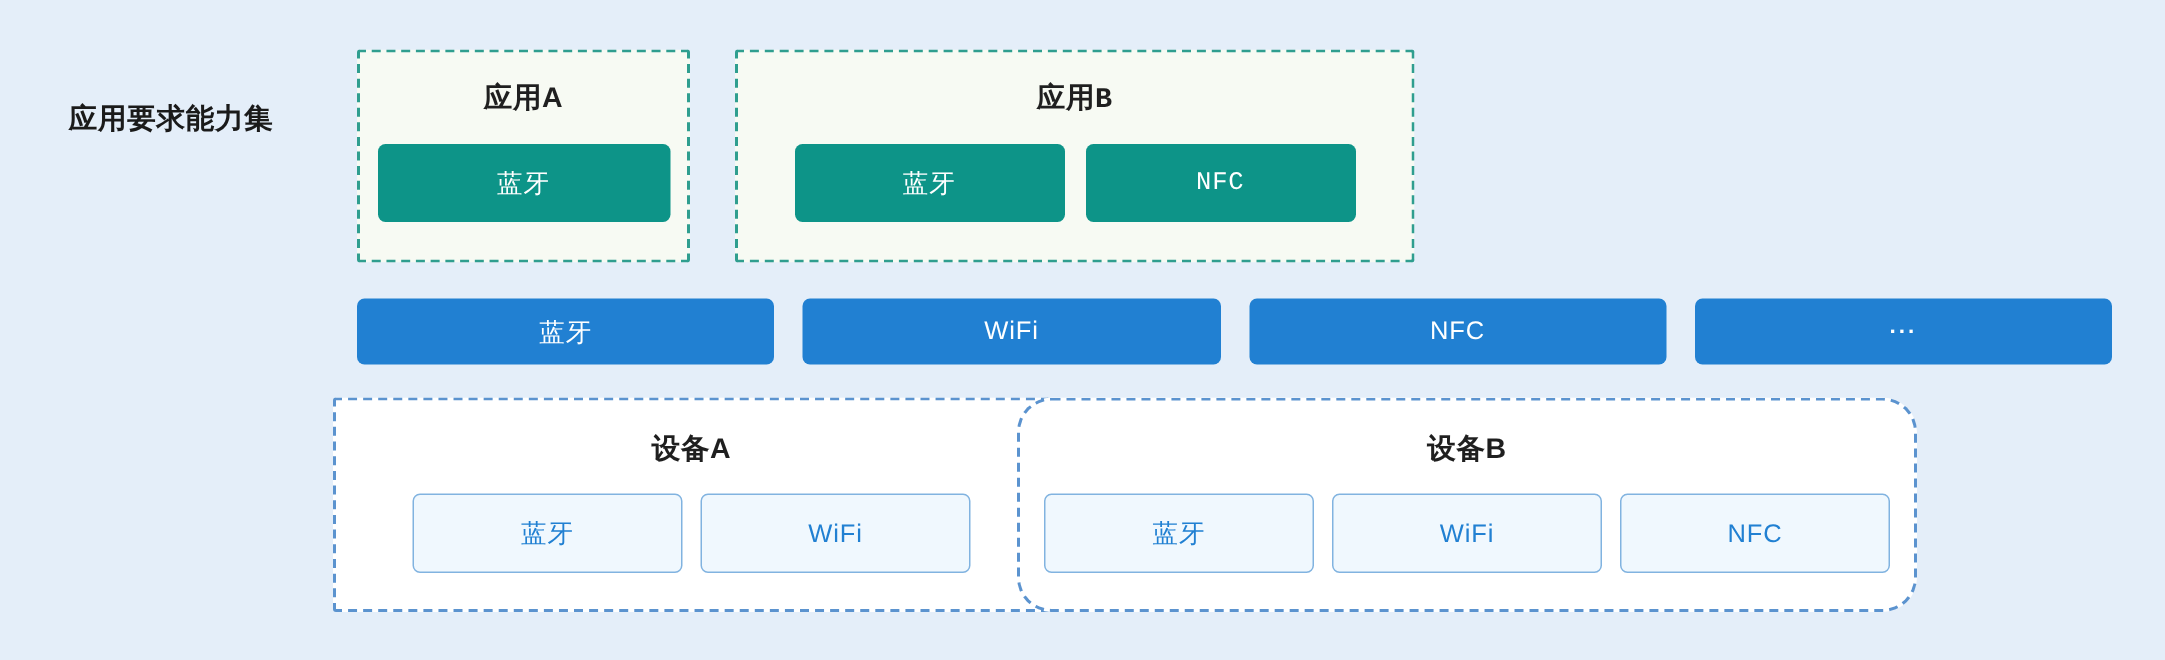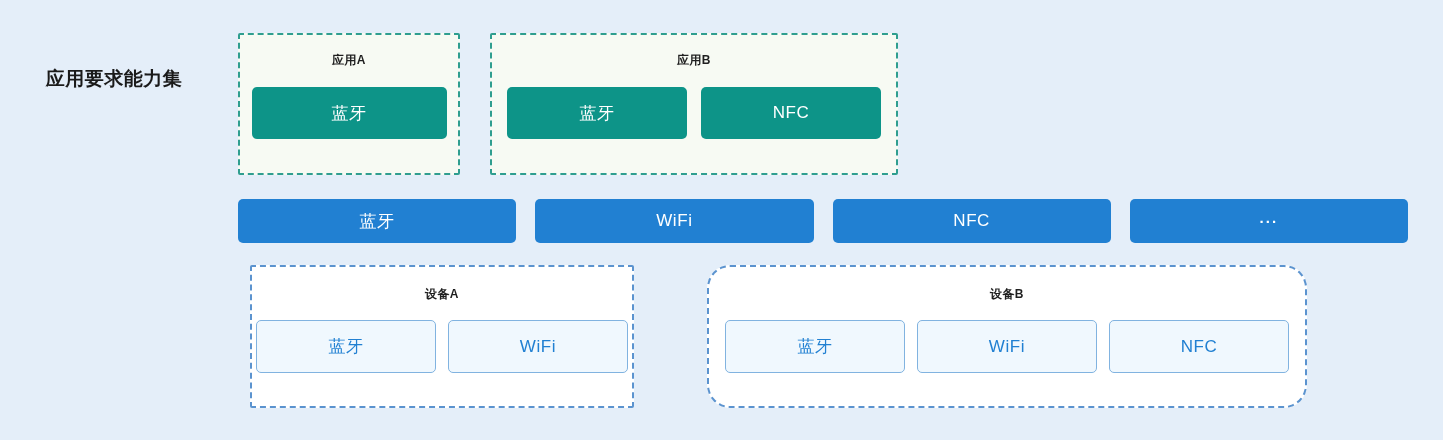--- a/index.html
+++ b/index.html
@@ -39,21 +39,21 @@
 
   
   .group-card {
     position: absolute;
     box-sizing: border-box;
     display: flex;
     flex-direction: column;
     align-items: center;
   }
   .group-title {
-    font-size: 12px;
+    font-size: 19px;
     font-weight: 700;
     color: #1f1f1f;
     letter-spacing: 0.4px;
     white-space: nowrap;
   }
   .chip-row {
     display: flex;
     align-items: center;
   }
 
@@ -75,21 +75,21 @@
     display: flex;
     align-items: center;
     justify-content: center;
     font-size: 17px;
     font-weight: 400;
     letter-spacing: 0.6px;
     box-sizing: border-box;
   }
 
   #card-app-a { left: 238px;  width: 222px; }
-  #card-app-b { left: 490px;  width: 408px; }
+  #card-app-b { left: 490px;  width: 453px; font-family: Liberation Mono, monospace; }
   #card-app-a .chip-app { width: 195px; }
   #card-app-b .chip-app { width: 180px; }
 
   
   #system-row {
     position: absolute;
     left: 238px;
     top: 199px;
     width: 1170px;
     height: 44px;
@@ -132,22 +132,22 @@
     border-radius: 5px;
     height: 53px;
     display: flex;
     align-items: center;
     justify-content: center;
     font-size: 17px;
     letter-spacing: 0.6px;
     box-sizing: border-box;
   }
 
-  #card-device-a { left: 250px; width: 384px; }
-  #card-device-b { left: 707px; width: 600px; border-radius: 23px; }
+  #card-device-a { left: 222px; width: 478px; }
+  #card-device-b { left: 678px; width: 600px; border-radius: 23px; }
   #card-device-a .chip-device { width: 180px; }
   #card-device-b .chip-device { width: 180px; }
 </style>
 </head>
 <body>
 
 <div id="canvas">
 
   <div class="row-label" id="label-app">应用要求能力集</div>
 

